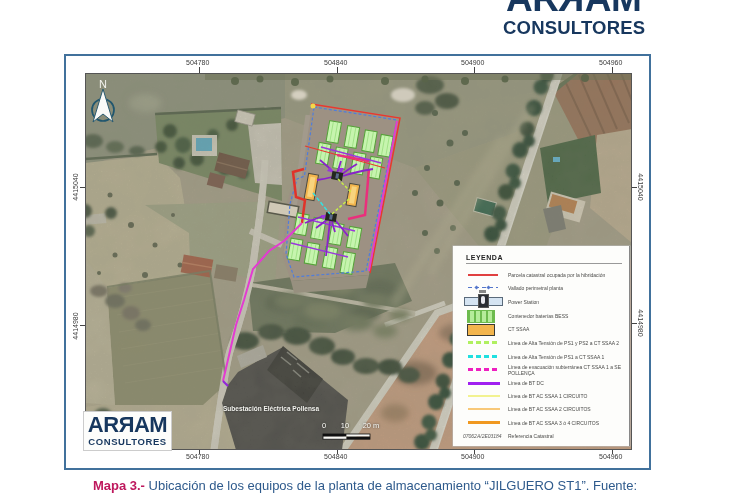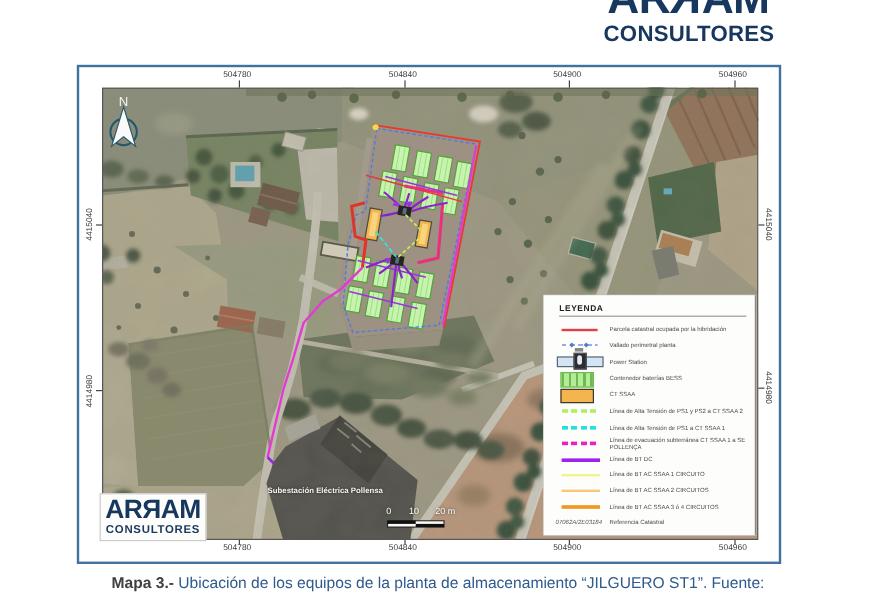--- a/index.html
+++ b/index.html
@@ -582,13 +582,13 @@
 <div class="abs" style="left:80px;top:187px;width:5px;height:1px;background:#444;"></div>
 <div class="abs" style="left:80px;top:325px;width:5px;height:1px;background:#444;"></div>
 
 <div class="abs" style="left:640px;top:187px;font-size:7px;color:#3a3a3a;transform:translate(-50%,-50%) rotate(90deg);">4415040</div>
 
 <div class="abs" style="left:640px;top:323px;font-size:7px;color:#3a3a3a;transform:translate(-50%,-50%) rotate(90deg);">4414980</div>
 
 <div class="abs" style="left:632px;top:187px;width:5px;height:1px;background:#444;"></div>
 <div class="abs" style="left:632px;top:323px;width:5px;height:1px;background:#444;"></div>
 
-<div class="abs" style="left:0;top:478px;width:730px;text-align:center;font-size:13px;color:#2e5a8c;"><b style="color:#404040;">Mapa 3.-</b> Ubicación de los equipos de la planta de almacenamiento “JILGUERO ST1”. Fuente:</div>
+<div class="abs" style="left:0;top:478px;width:730px;text-align:center;font-size:13px;color:#2e5a8c;"><b style="color:#be185d;">Mapa 3.-</b> Ubicación de los equipos de la planta de almacenamiento “JILGUERO ST1”. Fuente:</div>
 
 </body></html>

